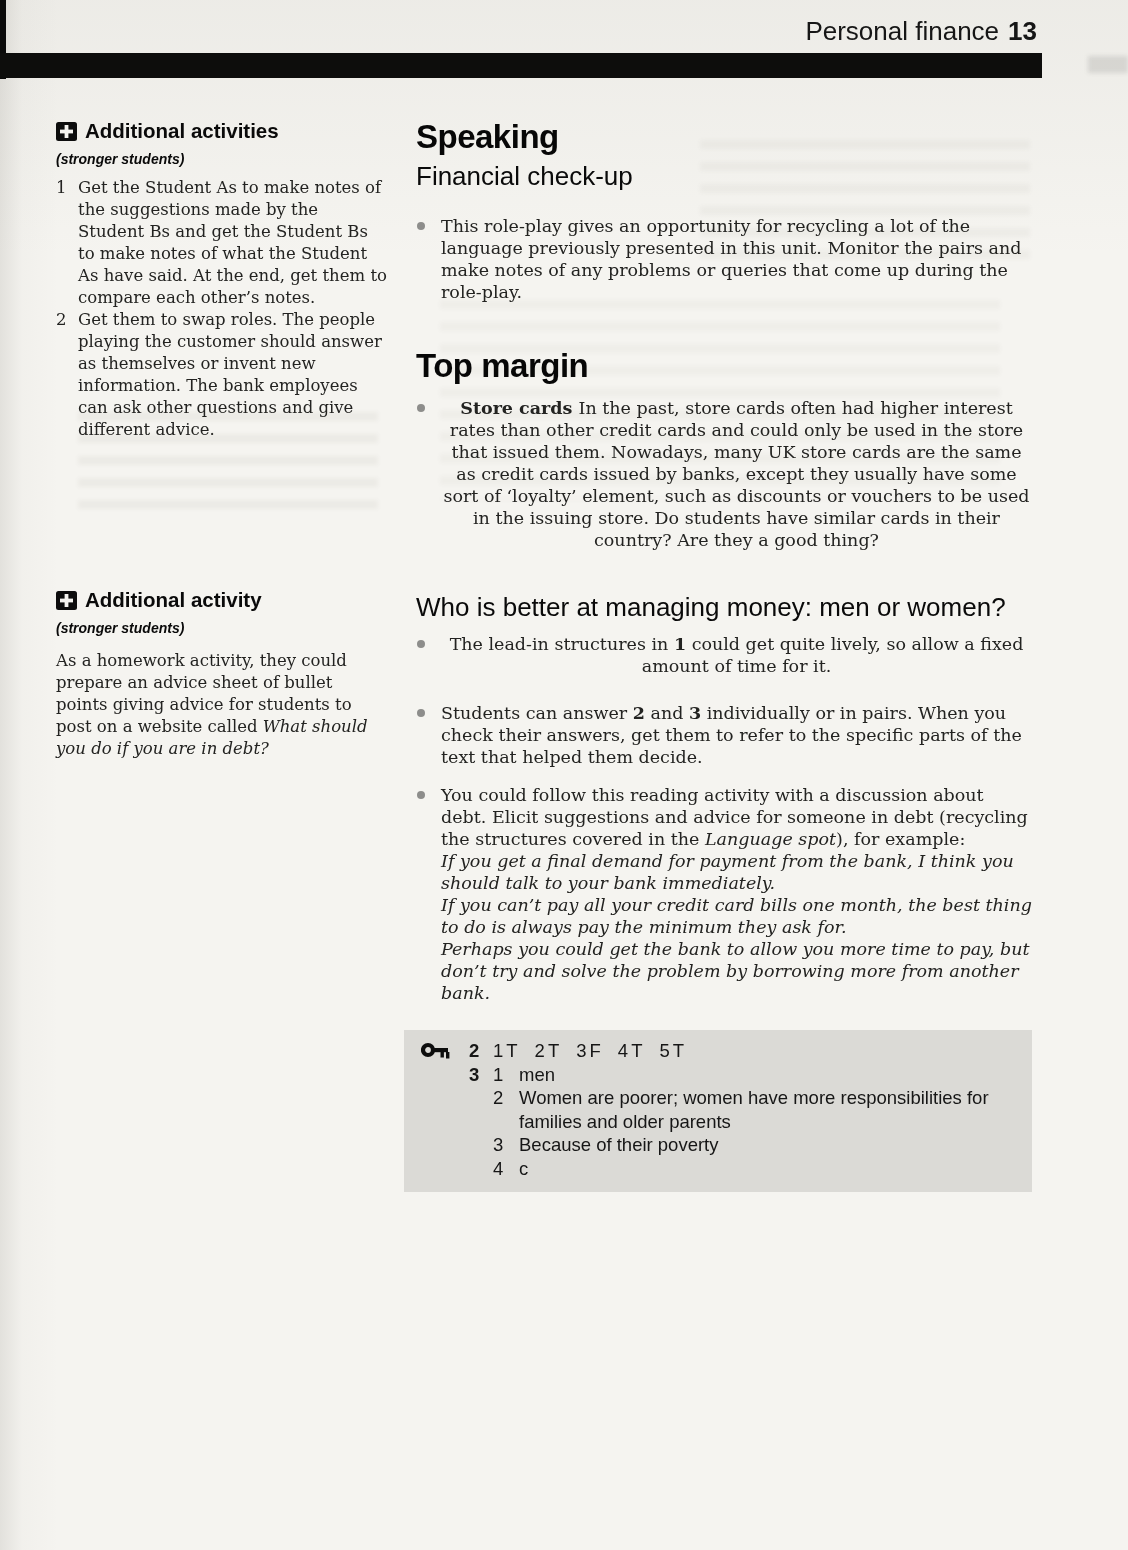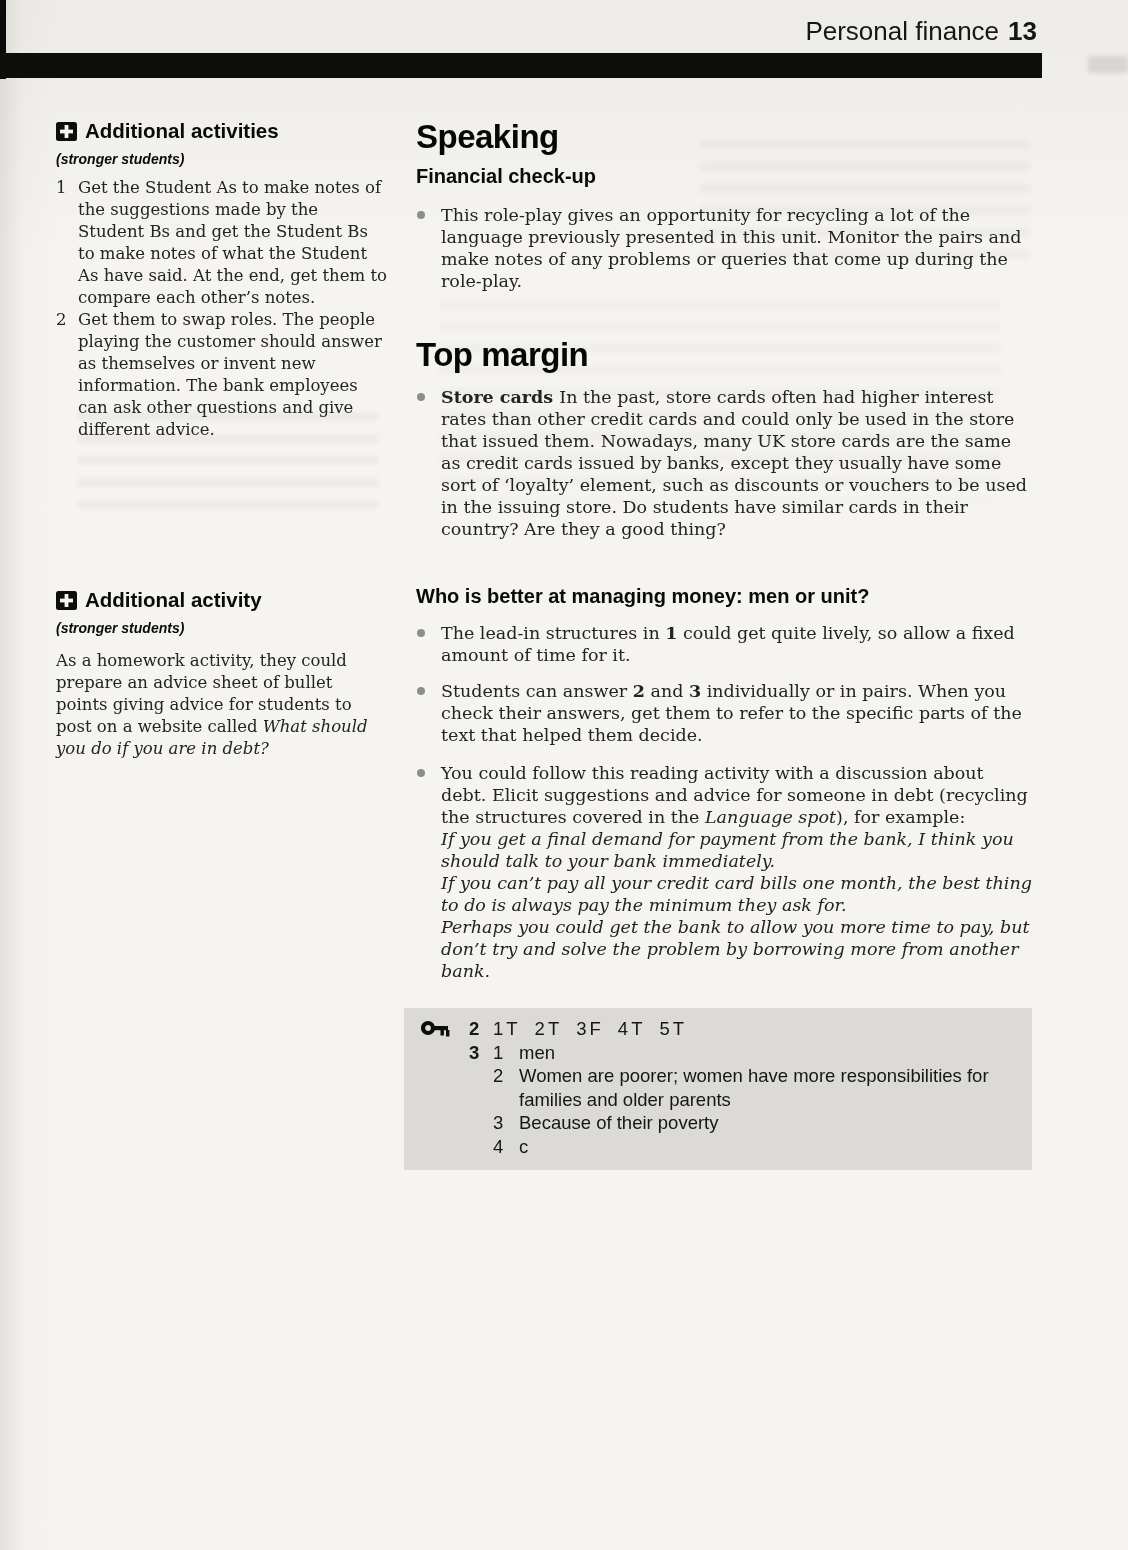--- a/index.html
+++ b/index.html
@@ -48,31 +48,31 @@
   .side-item-num { width:22px; flex:none; }
   .side-item-text { flex:1; }
   .side-body { margin-top:10px; font-size:16.5px; line-height:22px; }
 
   
   .h1 {
     font-family:"Liberation Sans", sans-serif; font-weight:700;
     font-size:33px; line-height:38px; letter-spacing:-0.5px; color:#070707;
   }
   .h2 {
-    font-family:"Liberation Sans", sans-serif; font-weight:700;
-    font-size:20px; line-height:28px; margin-top:6px; color:#0a0a0a;
+    font-family:"Liberation Sans", sans-serif; font-weight:400;
+    font-size:26px; line-height:28px; margin-top:6px; color:#0a0a0a;
   }
   .sec-topmargin { margin-top:44px; }
   .sec-reading { margin-top:42px; }
-  .bullet { position:relative; padding-left:25px; font-size:17.5px; line-height:22px; margin-top:14px; }
+  .bullet { position:relative; padding-left:25px; font-size:17.5px; line-height:22px; margin-top:25px; }
   .bullet::before {
     content:""; position:absolute; left:1px; top:7px; width:8px; height:8px;
     border-radius:50%; background:#8d8d8b;
   }
-  .bullet.mt12 { margin-top:12px; }
+  .bullet.mt12 { margin-top:12px;text-align:center; }
   .bullet.mt16 { margin-top:16px; }
 
   .seg-r { font-style:normal; }
   .seg-b { font-weight:bold; }
   .seg-i { font-style:italic; }
   div.seg-i, div.seg-r, div.seg-b, div.seg-bi { display:block; }
 
   
   .key-box {
     position:relative; margin-top:26px; margin-left:-12px; width:calc(100% + 12px);
@@ -157,21 +157,21 @@
         <div class="h2">Financial check-up</div>
         <div class="bullet"><span class="seg-r">This role-play gives an opportunity for recycling a lot of the language previously presented in this unit. Monitor the pairs and make notes of any problems or queries that come up during the role-play.</span></div>
       </div>
 
       <div class="sec sec-topmargin">
         <div class="h1">Top margin</div>
         <div class="bullet mt12"><span class="seg-b">Store cards </span><span class="seg-r">In the past, store cards often had higher interest rates than other credit cards and could only be used in the store that issued them. Nowadays, many UK store cards are the same as credit cards issued by banks, except they usually have some sort of ‘loyalty’ element, such as discounts or vouchers to be used in the issuing store. Do students have similar cards in their country? Are they a good thing?</span></div>
       </div>
 
       <div class="sec sec-reading">
-        <div class="h2">Who is better at managing money: men or unit?</div>
+        <div class="h2">Who is better at managing money: men or women?</div>
         <div class="bullet mt12"><span class="seg-r">The lead-in structures in </span><span class="seg-b">1</span><span class="seg-r"> could get quite lively, so allow a fixed amount of time for it.</span></div>
         <div class="bullet"><span class="seg-r">Students can answer </span><span class="seg-b">2</span><span class="seg-r"> and </span><span class="seg-b">3</span><span class="seg-r"> individually or in pairs. When you check their answers, get them to refer to the specific parts of the text that helped them decide.</span></div>
         <div class="bullet mt16"><span class="seg-r">You could follow this reading activity with a discussion about debt. Elicit suggestions and advice for someone in debt (recycling the structures covered in the </span><span class="seg-i">Language spot</span><span class="seg-r">), for example:</span><div class="seg-i">If you get a final demand for payment from the bank, I think you should talk to your bank immediately.</div><div class="seg-i">If you can’t pay all your credit card bills one month, the best thing to do is always pay the minimum they ask for.</div><div class="seg-i">Perhaps you could get the bank to allow you more time to pay, but don’t try and solve the problem by borrowing more from another bank.</div></div>
       </div>
 
       <div class="key-box">
         <span class="key-icon-wrap">
           <svg width="32" height="19" viewBox="0 0 32 19">
             <circle cx="7" cy="8" r="5" fill="none" stroke="#0d0d0d" stroke-width="4.2"></circle>
             <rect x="12" y="6" width="15" height="4.2" fill="#0d0d0d"></rect>

